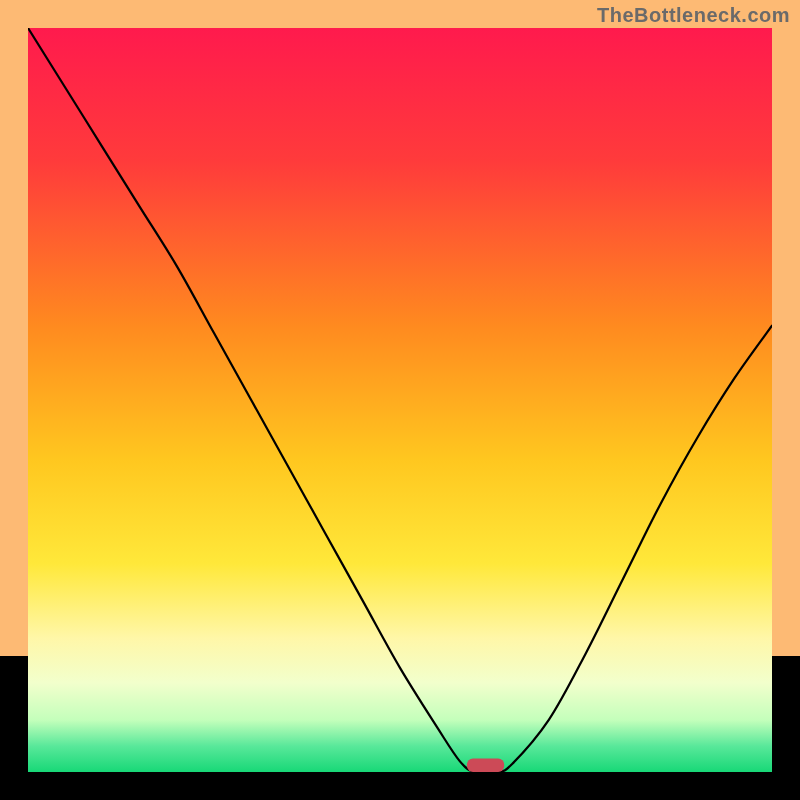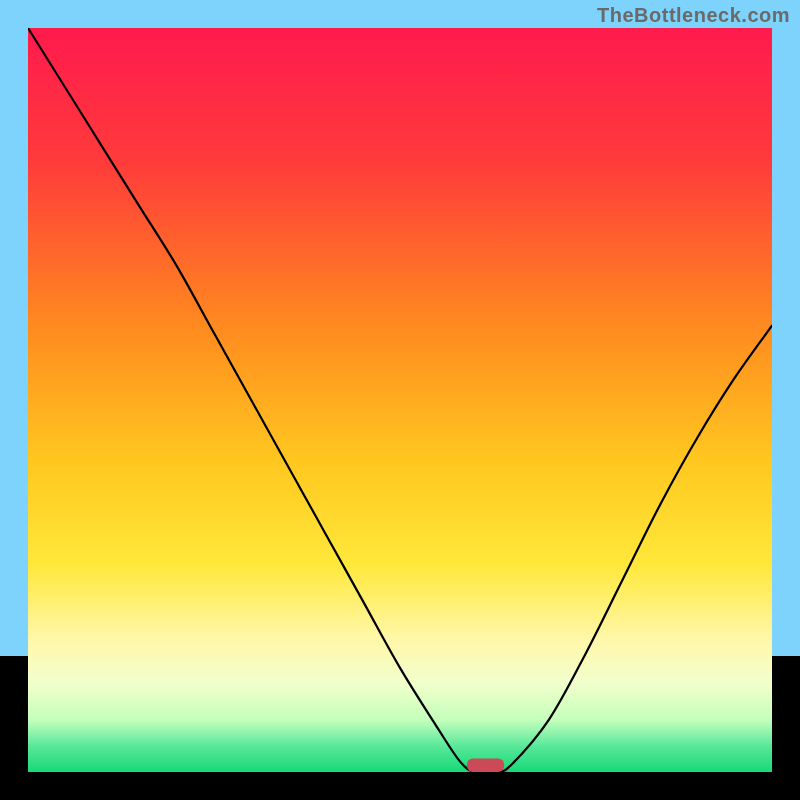--- a/index.html
+++ b/index.html
@@ -8,21 +8,21 @@
     width: 800px;
     height: 800px;
     background: #000;
     overflow: hidden;
     font-family: Arial, Helvetica, sans-serif;
   }
   .frame {
     position: relative;
     width: 800px;
     height: 656px;
-    background: #7dd3fc;
+    background: #fdba74;
   }
   .watermark {
     position: absolute;
     top: 4px;
     right: 10px;
     color: #6a6a6a;
     font-size: 20px;
     font-weight: 600;
     letter-spacing: 0.5px;
     z-index: 10;

